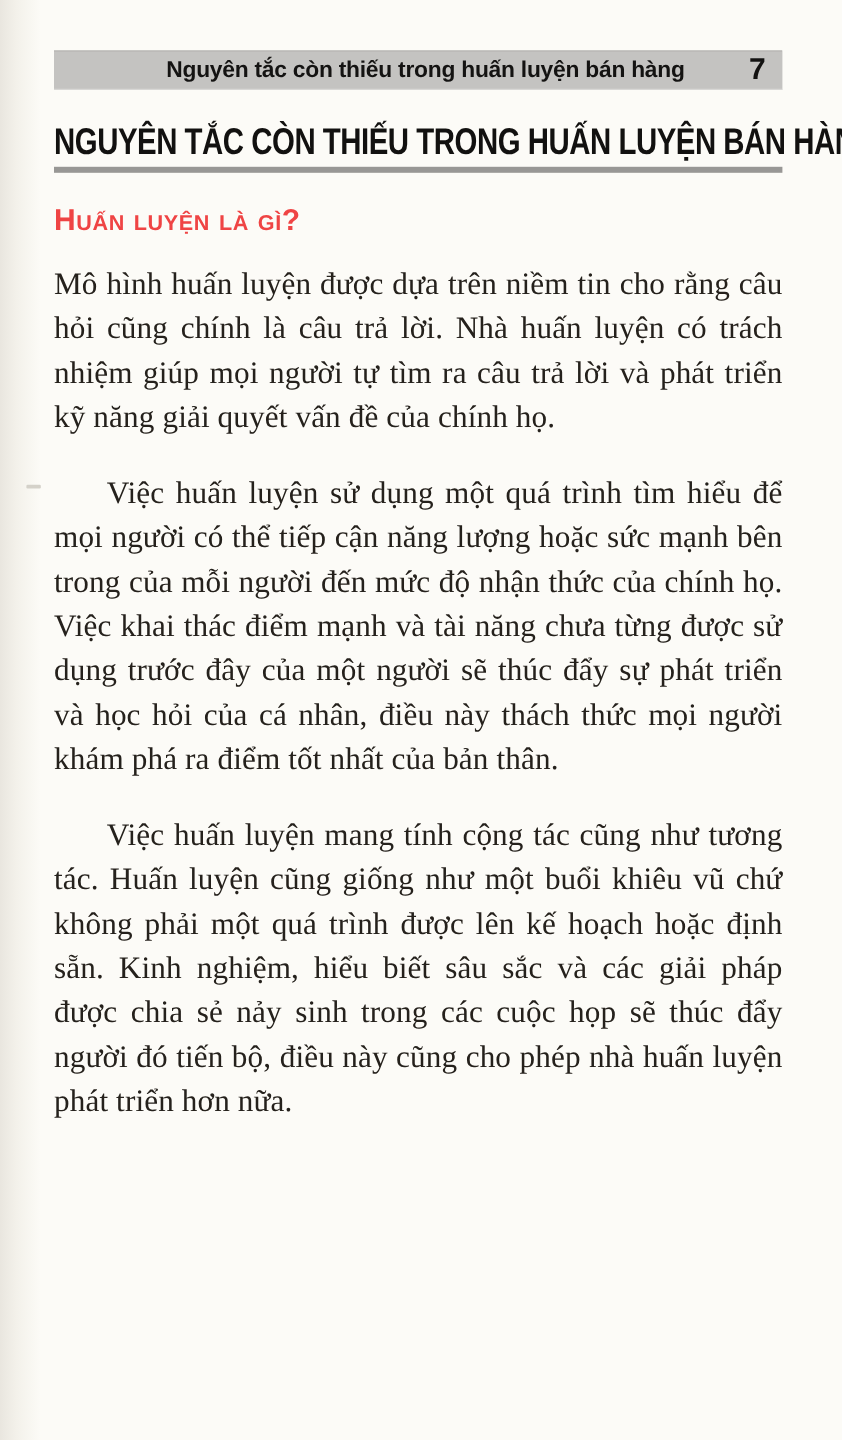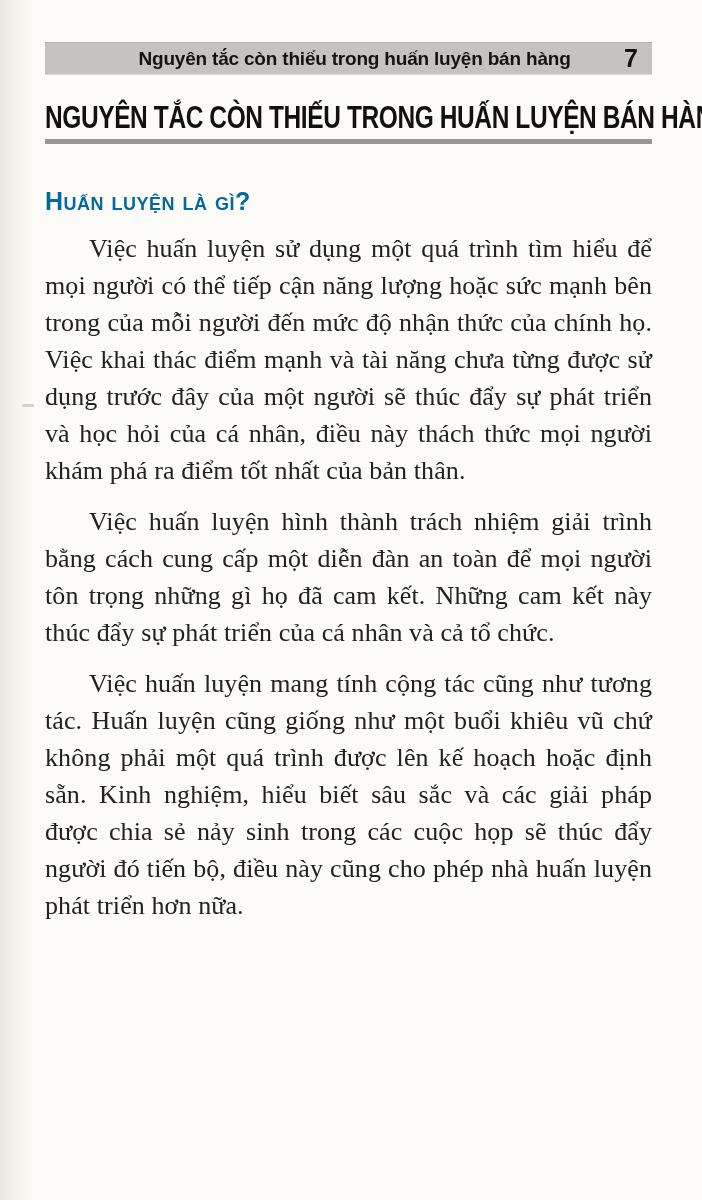--- a/index.html
+++ b/index.html
@@ -60,21 +60,21 @@
   .body-paragraph {
     margin: 0;
     font-size: 26px;
     line-height: 37px;
     color: #25211c;
     text-align: justify;
     letter-spacing: 0.1px;
   }
   .para-intro { margin-top: 35px; }
   .para-first { margin-top: 19px; }
-  .para-indent { margin-top: 14px; text-indent: 44px; font-family: Liberation Serif, serif; }
+  .para-indent { margin-top: 26px; text-indent: 44px; font-family: Liberation Serif, serif; }
   
   .section-heading {
     margin-top: 26px;
   }
   .section-heading .sh-text {
     display: inline-block;
     font-family: "Liberation Sans", sans-serif;
     font-weight: 700;
     font-size: 31px;
     color: #121110;
@@ -85,27 +85,27 @@
     line-height: 34px;
   }
   .section-heading .sh-underline {
     margin-top: 4px;
     width: 100%;
     height: 5px;
     background: #989795;
   }
   
   .sub-heading {
-    margin-top: 42px;
+    margin-top: 25px;
     font-family: "Liberation Sans", sans-serif;
     font-weight: 700;
     font-size: 25px;
     font-variant: small-caps;
     letter-spacing: 0.5px;
-    color: #0369a1;
+    color: #ef4444;
     line-height: 30px;
   }
   
   .scan-artifact {
     position: absolute;
     left: 22px;
     top: 404px;
     width: 12px;
     height: 3px;
     background: #d4d1c9;
@@ -126,20 +126,20 @@
   </div>
 
 
   <div class="section-heading">
     <span class="sh-text">NGUYÊN TẮC CÒN THIẾU TRONG HUẤN LUYỆN BÁN HÀNG</span>
     <div class="sh-underline"></div>
   </div>
 
   <div class="sub-heading">Huấn luyện là gì?</div>
 
+  <p class="body-paragraph para-first">Mô hình huấn luyện được dựa trên niềm tin cho rằng câu hỏi cũng chính là câu trả lời. Nhà huấn luyện có trách nhiệm giúp mọi người tự tìm ra câu trả lời và phát triển kỹ năng giải quyết vấn đề của chính họ.</p>
 
   <p class="body-paragraph para-indent">Việc huấn luyện sử dụng một quá trình tìm hiểu để mọi người có thể tiếp cận năng lượng hoặc sức mạnh bên trong của mỗi người đến mức độ nhận thức của chính họ. Việc khai thác điểm mạnh và tài năng chưa từng được sử dụng trước đây của một người sẽ thúc đẩy sự phát triển và học hỏi của cá nhân, điều này thách thức mọi người khám phá ra điểm tốt nhất của bản thân.</p>
 
-  <p class="body-paragraph para-indent">Việc huấn luyện hình thành trách nhiệm giải trình bằng cách cung cấp một diễn đàn an toàn để mọi người tôn trọng những gì họ đã cam kết. Những cam kết này thúc đẩy sự phát triển của cá nhân và cả tổ chức.</p>
 
   <p class="body-paragraph para-indent">Việc huấn luyện mang tính cộng tác cũng như tương tác. Huấn luyện cũng giống như một buổi khiêu vũ chứ không phải một quá trình được lên kế hoạch hoặc định sẵn. Kinh nghiệm, hiểu biết sâu sắc và các giải pháp được chia sẻ nảy sinh trong các cuộc họp sẽ thúc đẩy người đó tiến bộ, điều này cũng cho phép nhà huấn luyện phát triển hơn nữa.</p>
 
 </div>
 
 </body></html>

